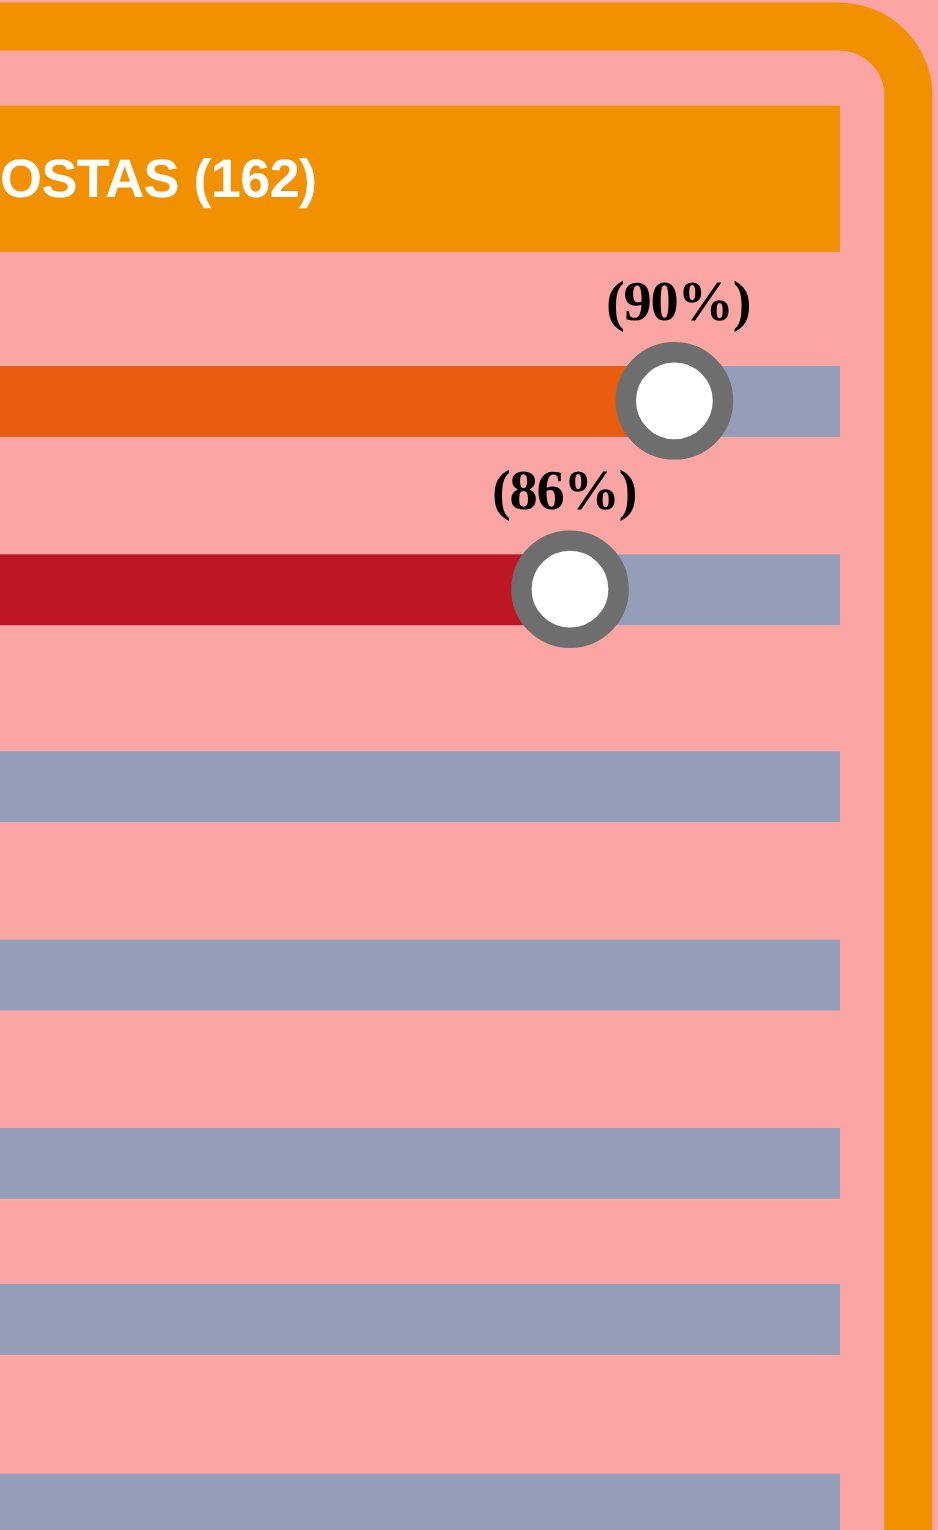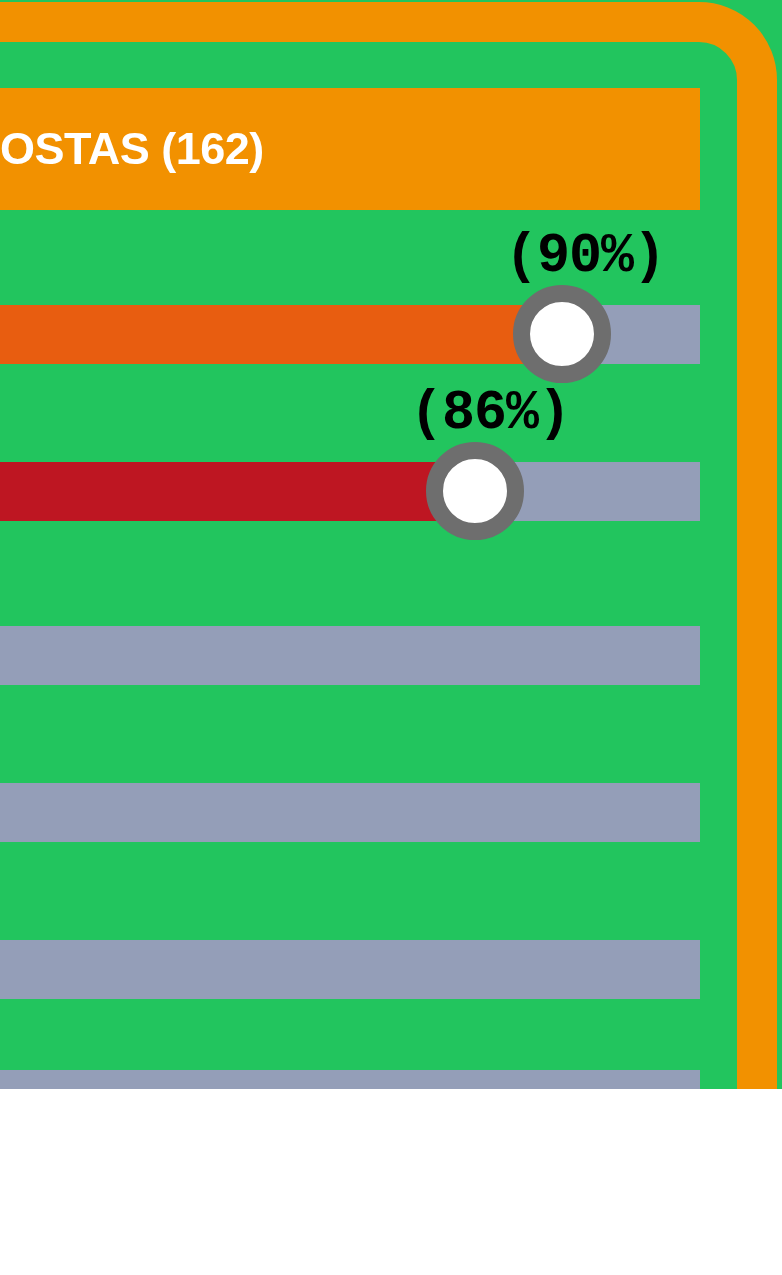--- a/index.html
+++ b/index.html
@@ -10,22 +10,22 @@
   body {
     width: 782px;
     height: 1275px;
     overflow: hidden;
     font-family: "Liberation Sans", sans-serif;
   }
 
   #stage {
     position: relative;
     width: 782px;
-    height: 1089px;
-    background: #22c55e;
+    height: 1275px;
+    background: #fca5a5;
     overflow: hidden;
   }
 
   
   .frame-outer {
     position: absolute;
     left: -200px;
     top: 2px;
     width: 977px;
     height: 1500px;
@@ -91,25 +91,25 @@
     box-sizing: border-box;
     width: 98px;
     height: 98px;
     border-radius: 50%;
     border: 17px solid #6E6E6E;
     background: #ffffff;
   }
 
   .value-label {
     position: absolute;
-    font-size: 55px;
+    font-size: 47px;
     font-weight: bold;
     color: #000000;
     white-space: nowrap;
-    font-family: Liberation Mono, monospace;
+    font-family: Liberation Serif, serif;
     letter-spacing: -1px;
   }
 </style>
 </head>
 <body>
 
 <div id="stage">
 
   <div class="frame-outer"></div>
 

